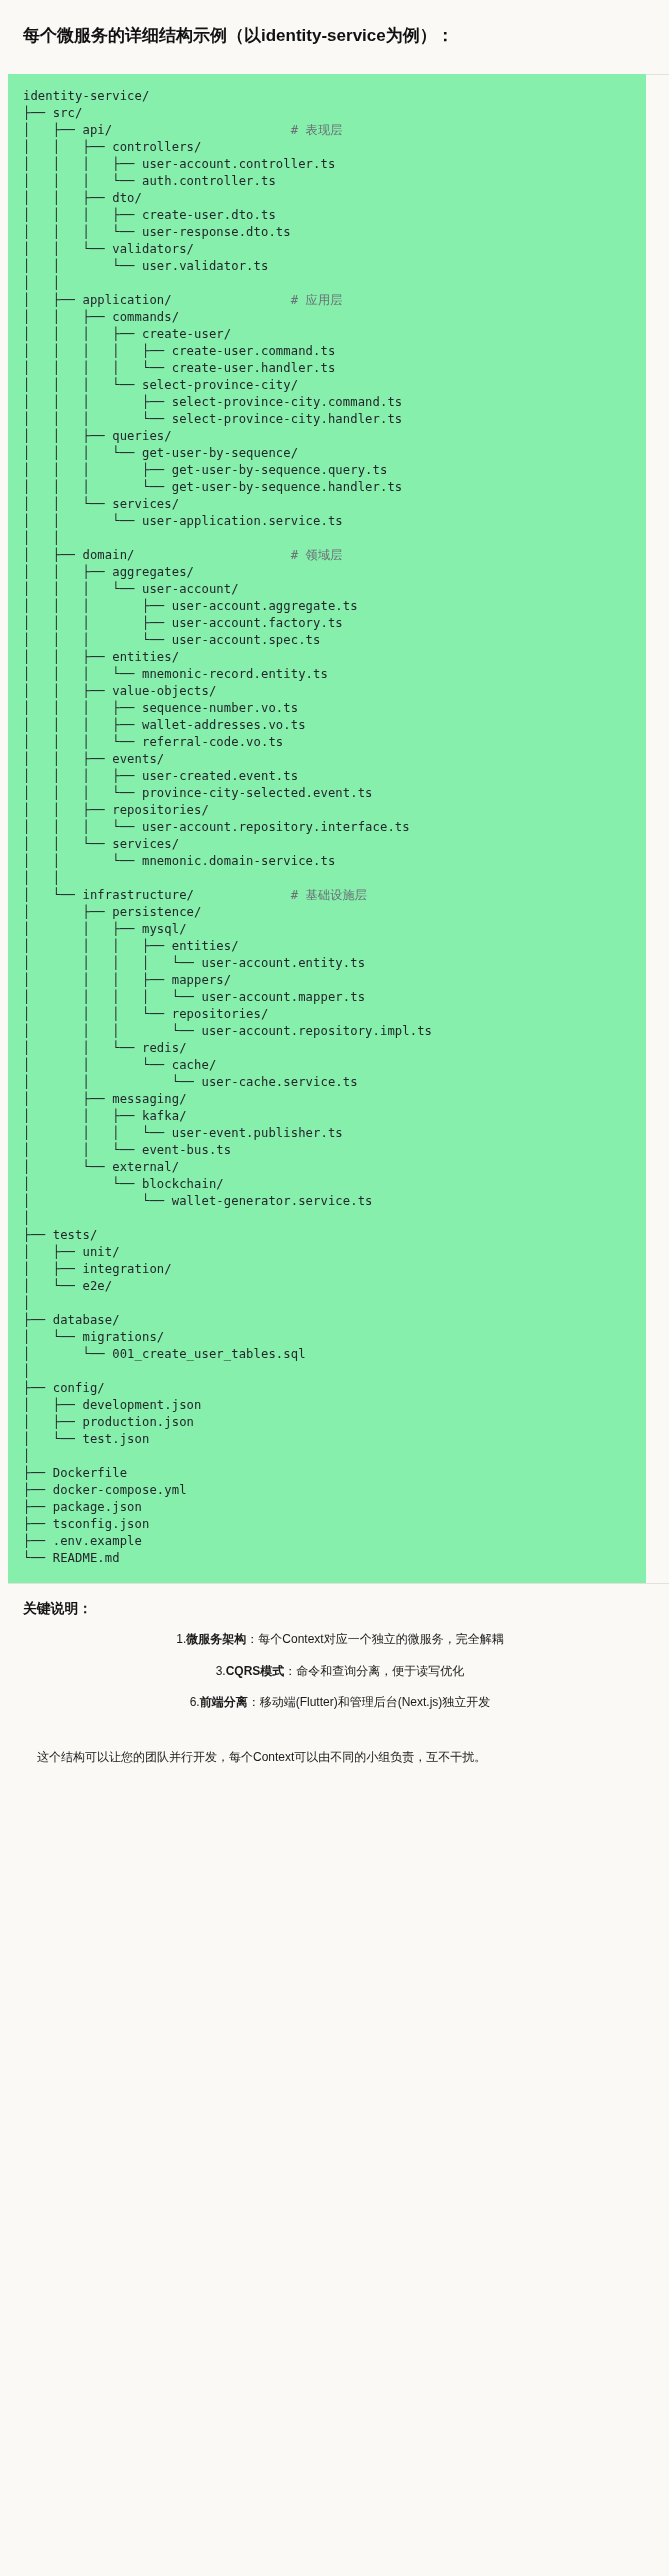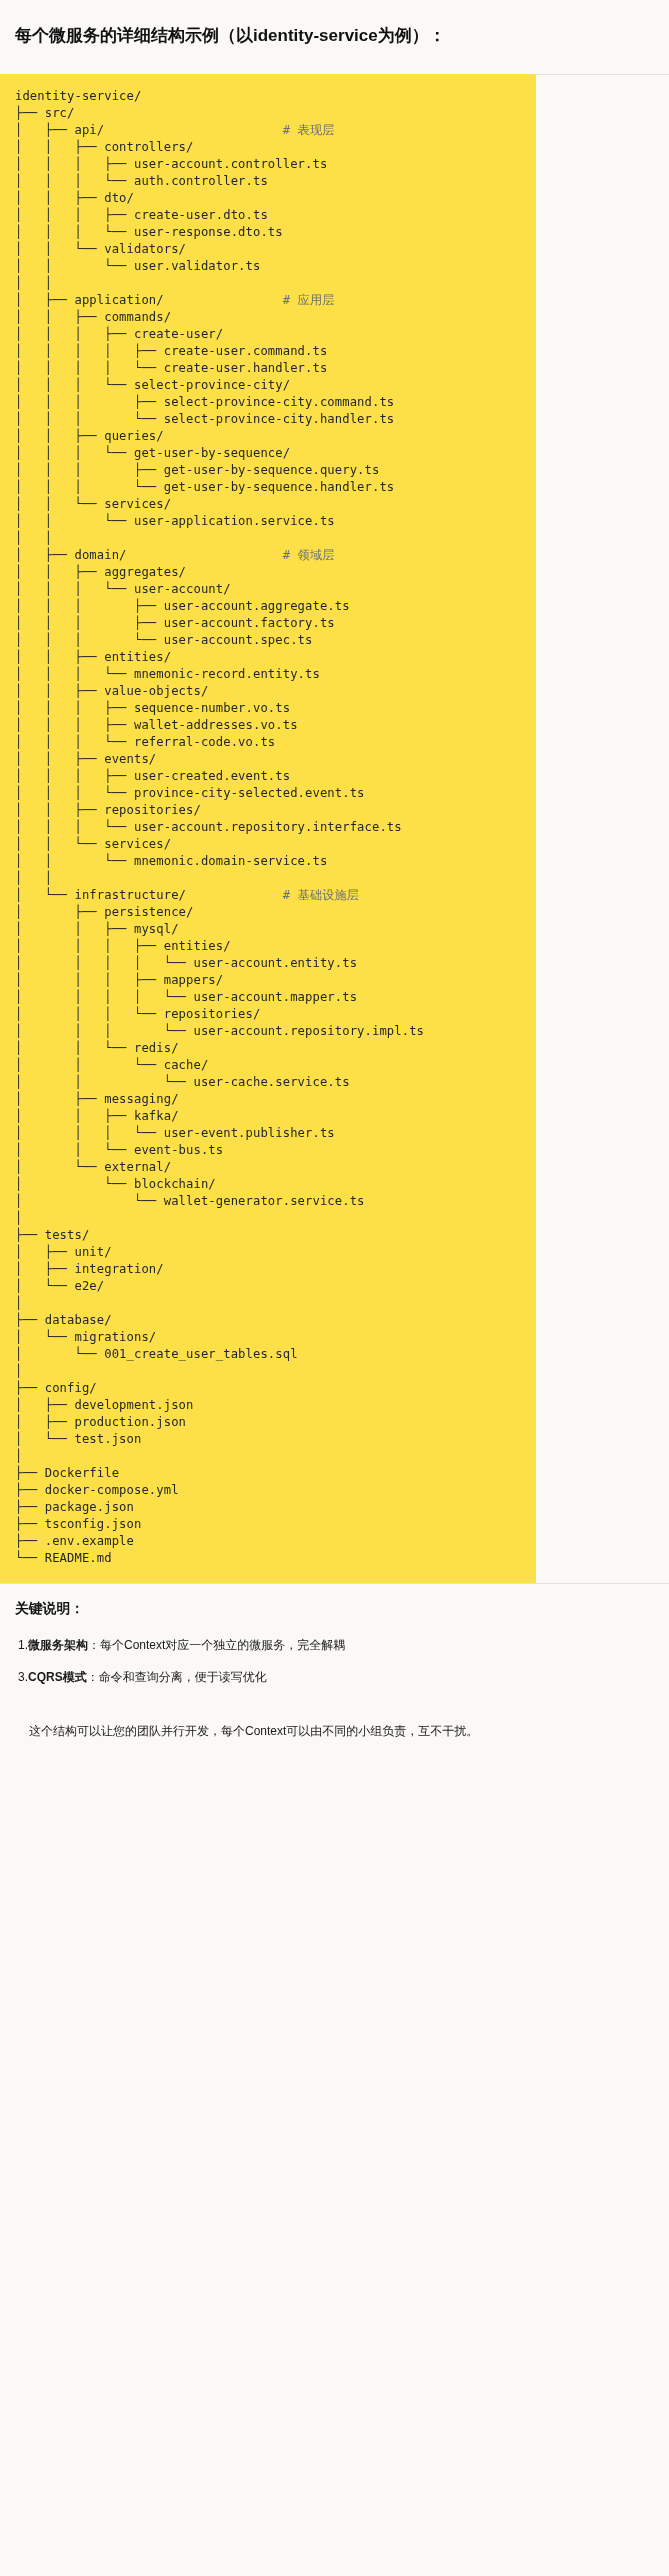--- a/index.html
+++ b/index.html
@@ -11,20 +11,21 @@
     width: 669px;
     font-family: "Liberation Sans", sans-serif;
     color: #1A1A1A;
     -webkit-font-smoothing: antialiased;
   }
 
   .page {
     width: 669px;
     box-sizing: border-box;
     background: #FAF9F6;
+    padding-left: 8px;
   }
 
   
   .heading {
     font-size: 17px;
     font-weight: bold;
     letter-spacing: 0px;
     line-height: 1.3;
     padding: 13.8px 15px 15px 15px;
     color: #111111;
@@ -33,24 +34,24 @@
   .rule {
     height: 0.6px;
     background: #E3E1DC;
     border: 0;
     margin: 0;
     width: 669px;
   }
 
   
   .codeblock {
-    background: #fde047;
+    background: #86efac;
     padding: 13.8px 15px 16.3px 15px;
     box-sizing: border-box;
-    width: 536px;
+    width: 638px;
   }
   pre.tree {
     margin: 0;
     font-family: "DejaVu Sans Mono", "Liberation Mono", monospace;
     font-size: 12.2px;
     line-height: 17px;
     color: #23262B;
     white-space: pre;
     letter-spacing: 0.1px;
     tab-size: 4;
@@ -60,28 +61,29 @@
   }
 
   
   .keys {
     padding: 16.3px 15px 6.3px 15px;
   }
   .keys-title {
     font-size: 13.8px;
     font-weight: bold;
     color: #111111;
-    margin: 0 0 18px 0;
+    margin: 0 0 12px 0;
     line-height: 1.3;
   }
   .key-item {
     font-size: 12px;
     line-height: 1.55;
     color: #1A1A1A;
     margin: 0 0 13px 3px;
+    text-align: center;
   }
   .key-item .num {
     font-weight: normal;
   }
   .key-item .kterm {
     font-weight: bold;
   }
   .footnote {
     font-size: 12px;
     line-height: 1.6;
@@ -190,19 +192,20 @@
 </pre>
   </div>
 
   <hr class="rule">
 
   <div class="keys">
     <div class="keys-title">关键说明：</div>
     <div id="keys-list">
         <p class="key-item"><span class="num">1.</span><span class="kterm">微服务架构</span><span>：</span><span>每个Context对应一个独立的微服务，完全解耦</span></p>
         <p class="key-item"><span class="num">3.</span><span class="kterm">CQRS模式</span><span>：</span><span>命令和查询分离，便于读写优化</span></p>
+        <p class="key-item"><span class="num">6.</span><span class="kterm">前端分离</span><span>：</span><span>移动端(Flutter)和管理后台(Next.js)独立开发</span></p>
       </div>
   </div>
 
   <p class="footnote">这个结构可以让您的团队并行开发，每个Context可以由不同的小组负责，互不干扰。</p>
 
 </div>
 
 
 </body></html>

